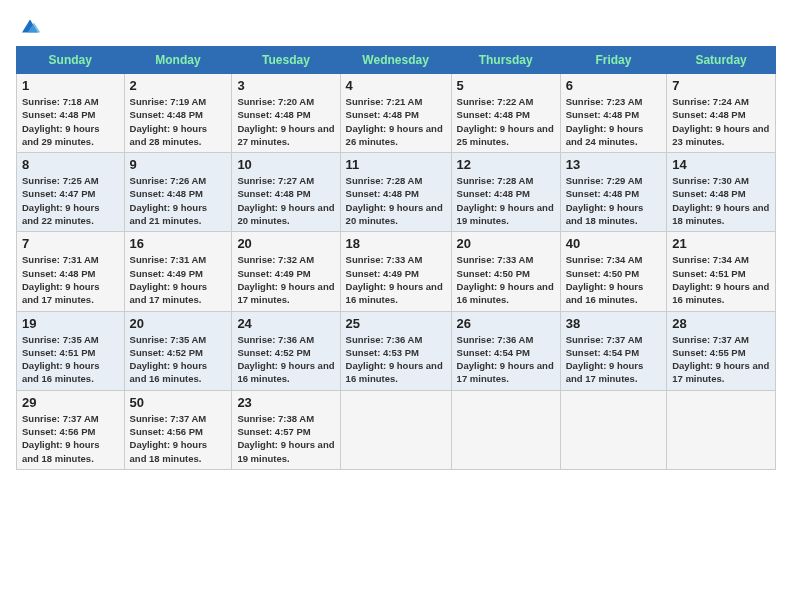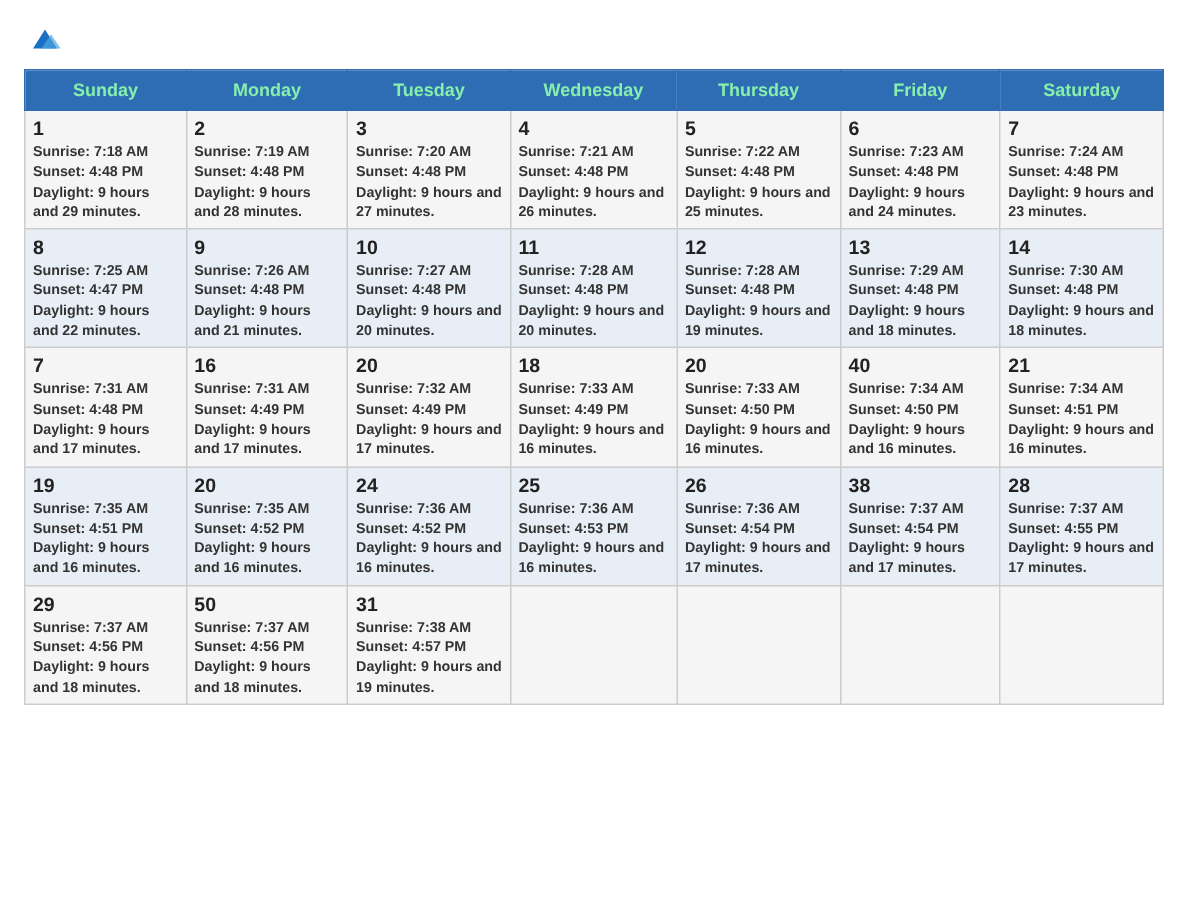--- a/index.html
+++ b/index.html
@@ -369,21 +369,21 @@
         </td>
         <td>
           <span class="day-number">50</span>
           <div class="day-info">
             Sunrise: 7:37 AM<br>
             Sunset: 4:56 PM<br>
             Daylight: 9 hours and 18 minutes.
           </div>
         </td>
         <td>
-          <span class="day-number">31</span>
+          <span class="day-number">23</span>
           <div class="day-info">
             Sunrise: 7:38 AM<br>
             Sunset: 4:57 PM<br>
             Daylight: 9 hours and 19 minutes.
           </div>
         </td>
         <td class="empty-cell"></td>
         <td class="empty-cell"></td>
         <td class="empty-cell"></td>
         <td class="empty-cell"></td>

